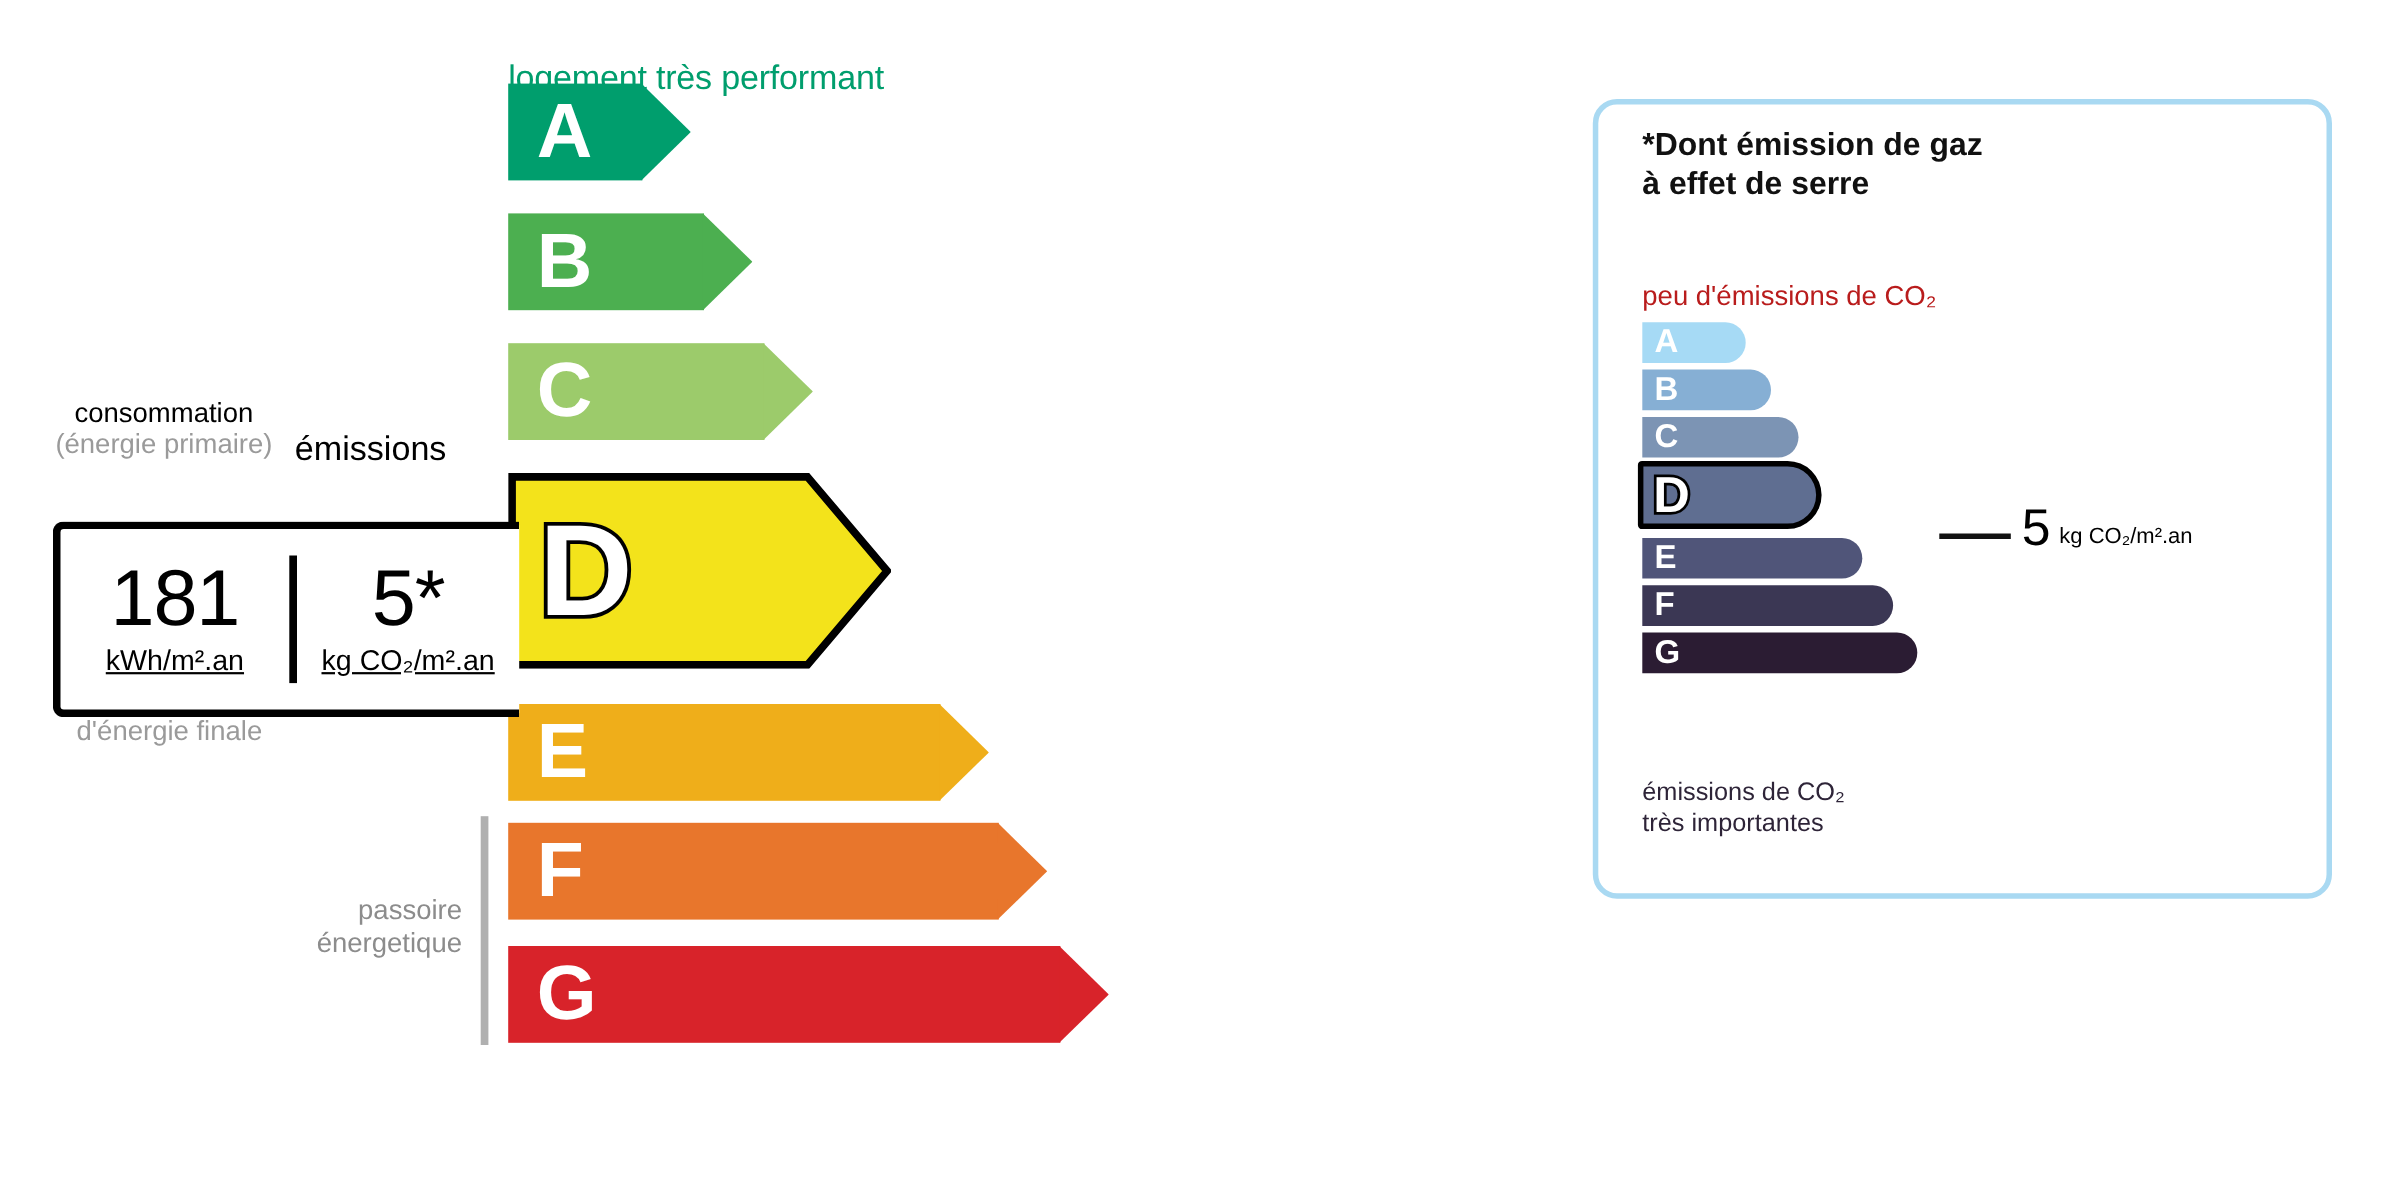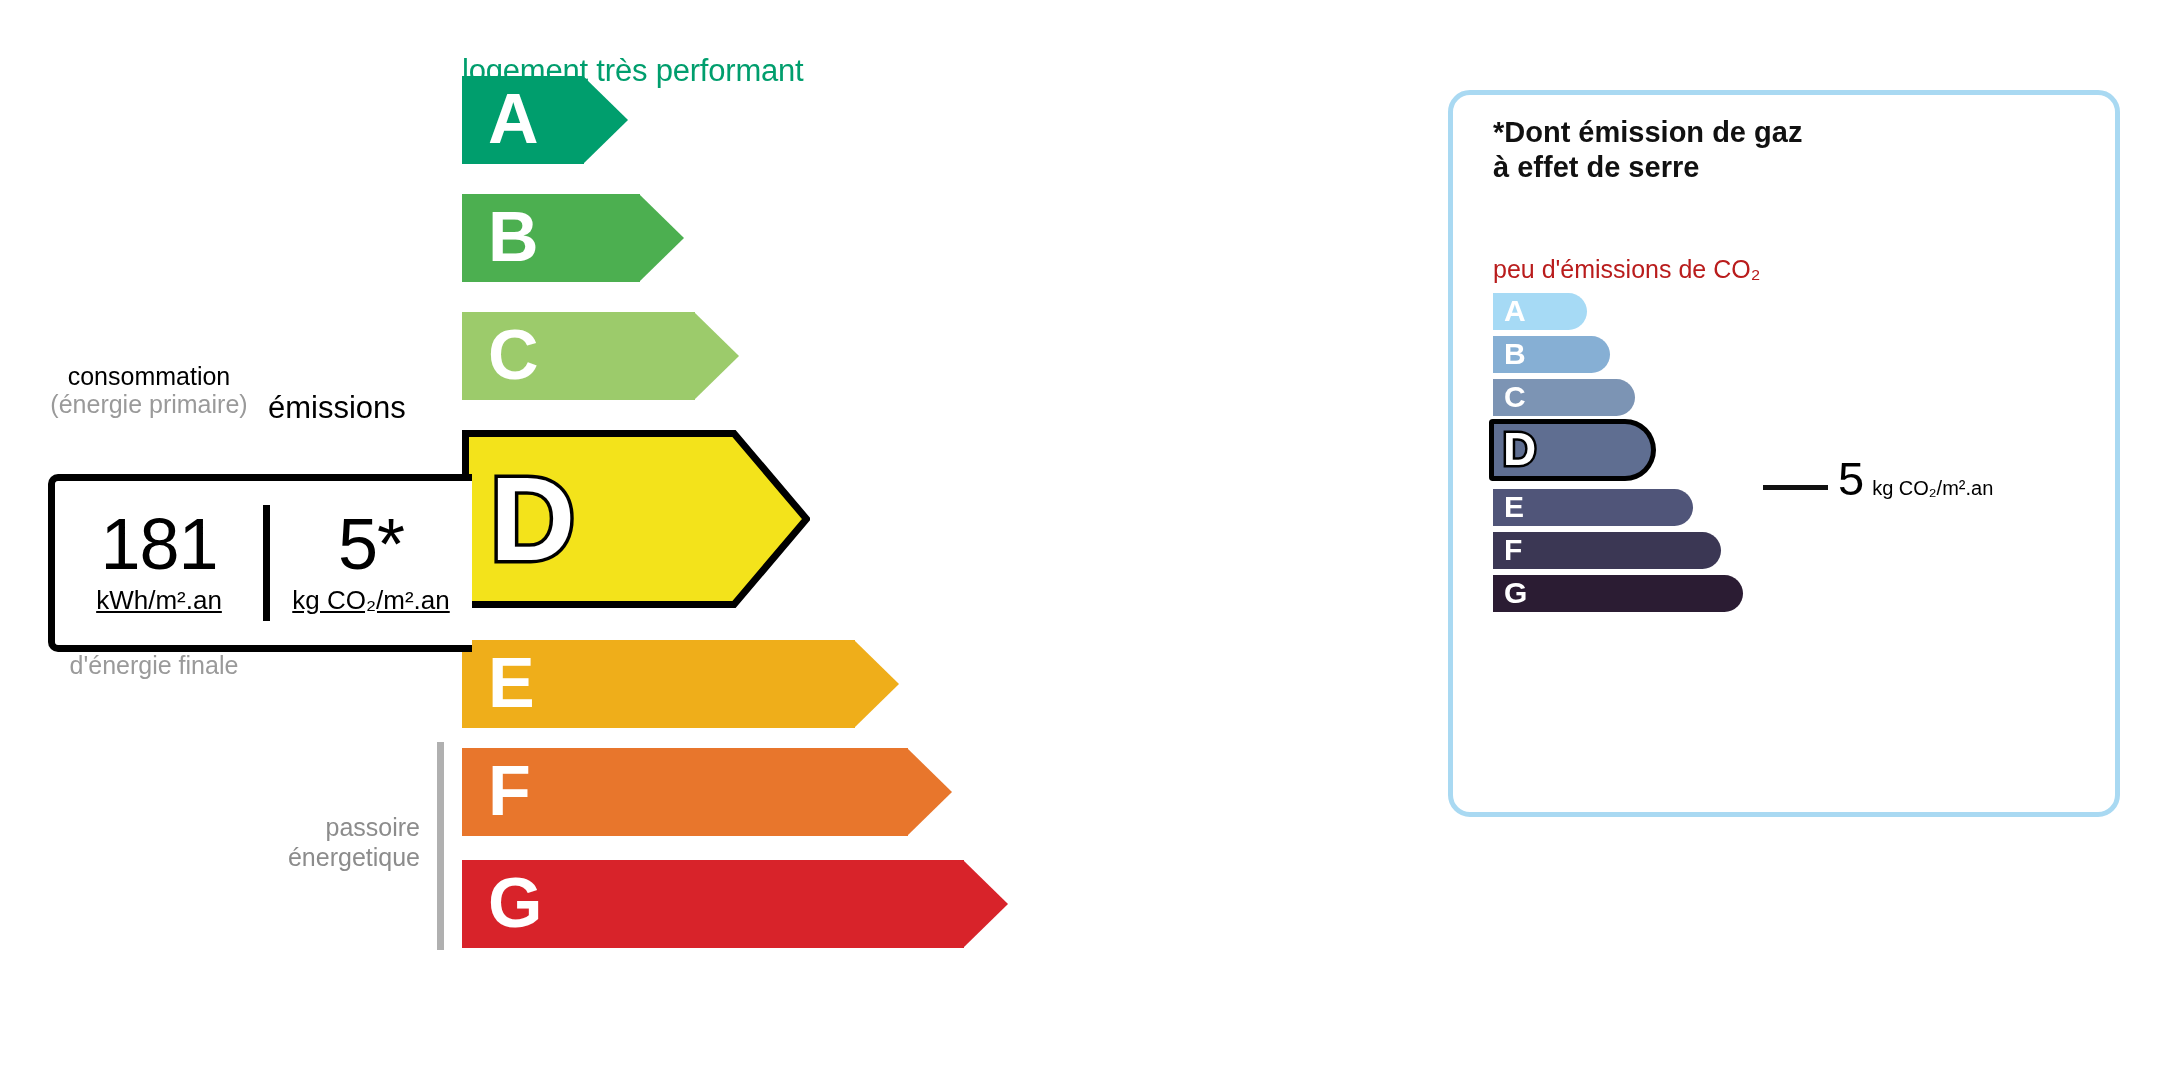--- a/index.html
+++ b/index.html
@@ -412,20 +412,22 @@
     <div class="co2-row" style="top:437px; width:228px;">
       <div class="co2-bar" style="width:228px; background:#3B3754;"></div>
       <span class="co2-letter">F</span>
     </div>
 
     <div class="co2-row" style="top:480px; width:250px;">
       <div class="co2-bar" style="width:250px; background:#2B1C33;"></div>
       <span class="co2-letter">G</span>
     </div>
 
+    <div id="co2-bot-caption">émissions de CO₂
+très importantes</div>
   </div>
 
   <div id="co2-leader"></div>
   <div id="co2-value">
     <span class="v">5</span>
     <span class="u">kg CO₂/m².an</span>
   </div>
 
 </div>
 

